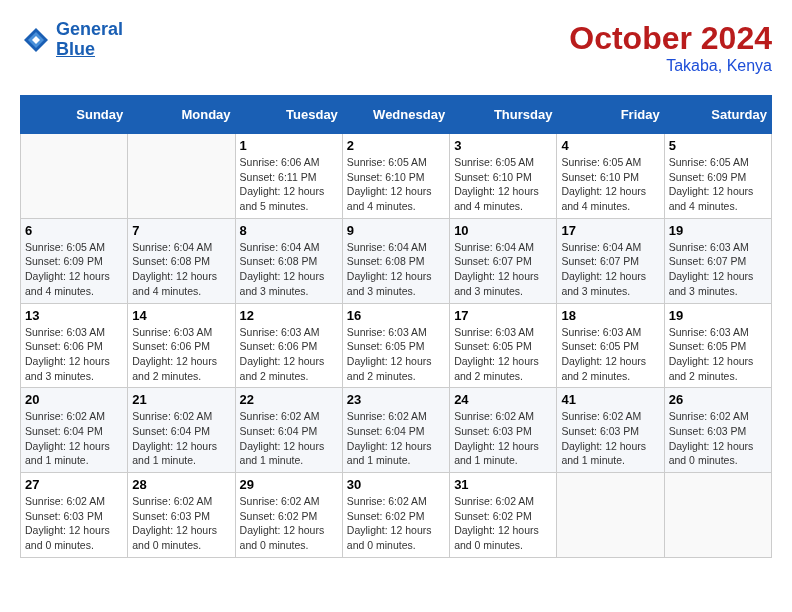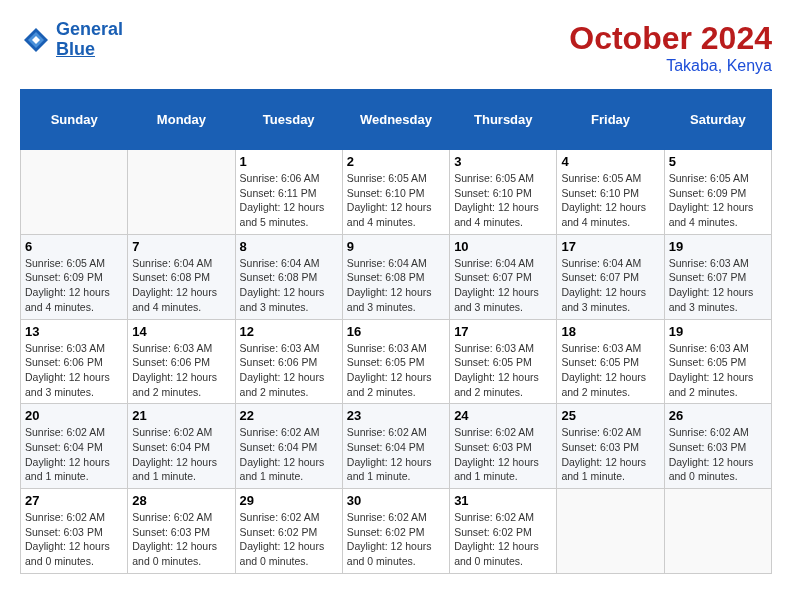--- a/index.html
+++ b/index.html
@@ -7,21 +7,21 @@
       font-family: Arial, sans-serif;
       background: #fff;
       width: 792px;
       min-height: 612px;
       padding: 20px;
     }
     .header {
       display: flex;
       justify-content: space-between;
       align-items: flex-start;
-      margin-bottom: 14px;
+      margin-bottom: 20px;
     }
     .logo {
       display: flex;
       align-items: center;
       gap: 4px;
     }
     .logo-text {
       font-size: 18px;
       font-weight: bold;
       color: #333;
@@ -47,22 +47,22 @@
       color: #1d4ed8;
     }
     table {
       width: 100%;
       border-collapse: collapse;
       font-size: 11px;
     }
     thead th {
       background-color: #1a5fb4;
       color: white;
-      padding: 22px 4px;
-      text-align: center;
+      padding: 11px 4px;
+      text-align: right;
       font-size: 13px;
       font-weight: bold;
       border: 1px solid #1a5fb4;
     }
     td {
       border: 1px solid #ccc;
       vertical-align: top;
       padding: 4px;
       width: calc(100% / 7);
       min-height: 80px;
@@ -267,21 +267,21 @@
 Sunset: 6:04 PM
 Daylight: 12 hours and 1 minute.</div>
         </td>
         <td>
           <span class="day-num">24</span>
           <div class="day-info" style="white-space: pre-line;">Sunrise: 6:02 AM
 Sunset: 6:03 PM
 Daylight: 12 hours and 1 minute.</div>
         </td>
         <td>
-          <span class="day-num">25</span>
+          <span class="day-num">41</span>
           <div class="day-info" style="white-space: pre-line;">Sunrise: 6:02 AM
 Sunset: 6:03 PM
 Daylight: 12 hours and 1 minute.</div>
         </td>
         <td>
           <span class="day-num">26</span>
           <div class="day-info" style="white-space: pre-line;">Sunrise: 6:02 AM
 Sunset: 6:03 PM
 Daylight: 12 hours and 0 minutes.</div>
         </td>

